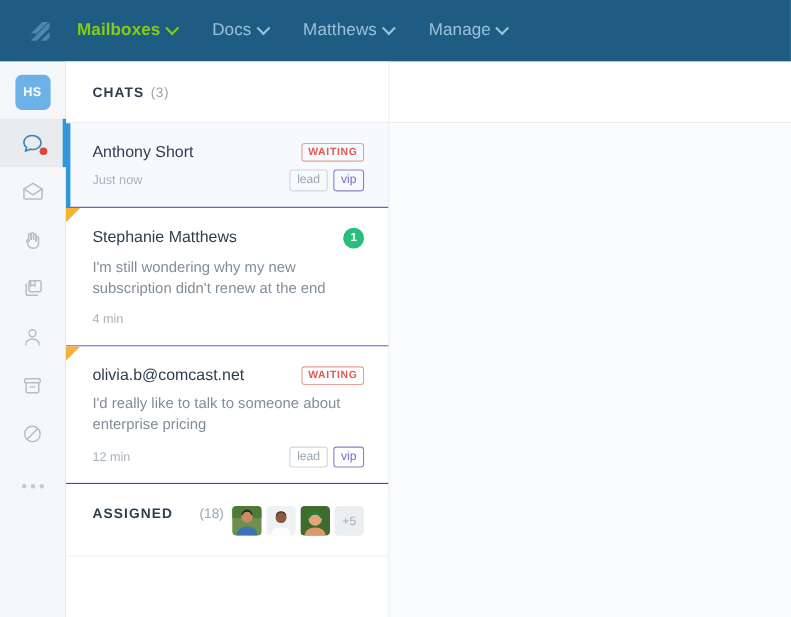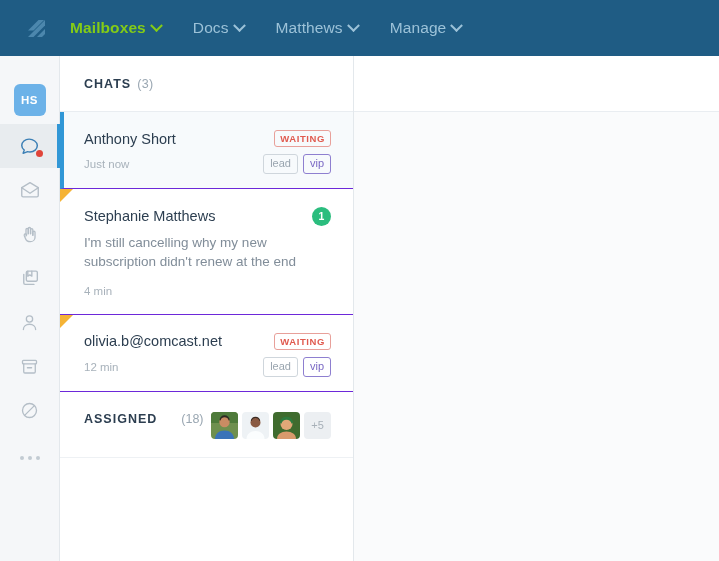--- a/index.html
+++ b/index.html
@@ -44,21 +44,21 @@
 
   
   .body-row { flex: 1; display: flex; min-height: 0; }
 
   
   .rail {
     width: 60px; min-width: 60px;
     background: #f5f7f9;
     border-right: 1px solid #e3e8ec;
     display: flex; flex-direction: column; align-items: center;
-    padding-top: 28px;
+    padding-top: 12px;
   }
   .hs-avatar {
     width: 32px; height: 32px; border-radius: 6px;
     background: #6cb2e8;
     color: #fff; font-size: 11.5px; font-weight: bold;
     display: flex; align-items: center; justify-content: center;
     letter-spacing: .4px;
     margin-bottom: 8px;
     cursor: pointer;
   }
@@ -325,33 +325,34 @@
             </div>
           </div>
         </div>
 
         <div class="chat-item">
           <div class="corner-flag"></div>
           <div class="chat-row-top">
             <div class="chat-name">Stephanie Matthews</div>
             <div class="badge-count">1</div>
           </div>
-          <div class="chat-preview">I'm still cancelling why my new subscription didn't renew at the end</div>
+          <div class="chat-preview">I'm still wondering why my new subscription didn't renew at the end</div>
           <div class="chat-row-bottom">
             <div class="chat-time">4 min</div>
             <div class="tags"></div>
           </div>
         </div>
 
         <div class="chat-item">
           <div class="corner-flag"></div>
           <div class="chat-row-top">
             <div class="chat-name">olivia.b@comcast.net</div>
             <div class="badge-waiting">WAITING</div>
           </div>
+          <div class="chat-preview">I'd really like to talk to someone about enterprise pricing</div>
           <div class="chat-row-bottom">
             <div class="chat-time">12 min</div>
             <div class="tags">
               <span class="tag">lead</span>
               <span class="tag vip">vip</span>
             </div>
           </div>
         </div>
       </div>
 

